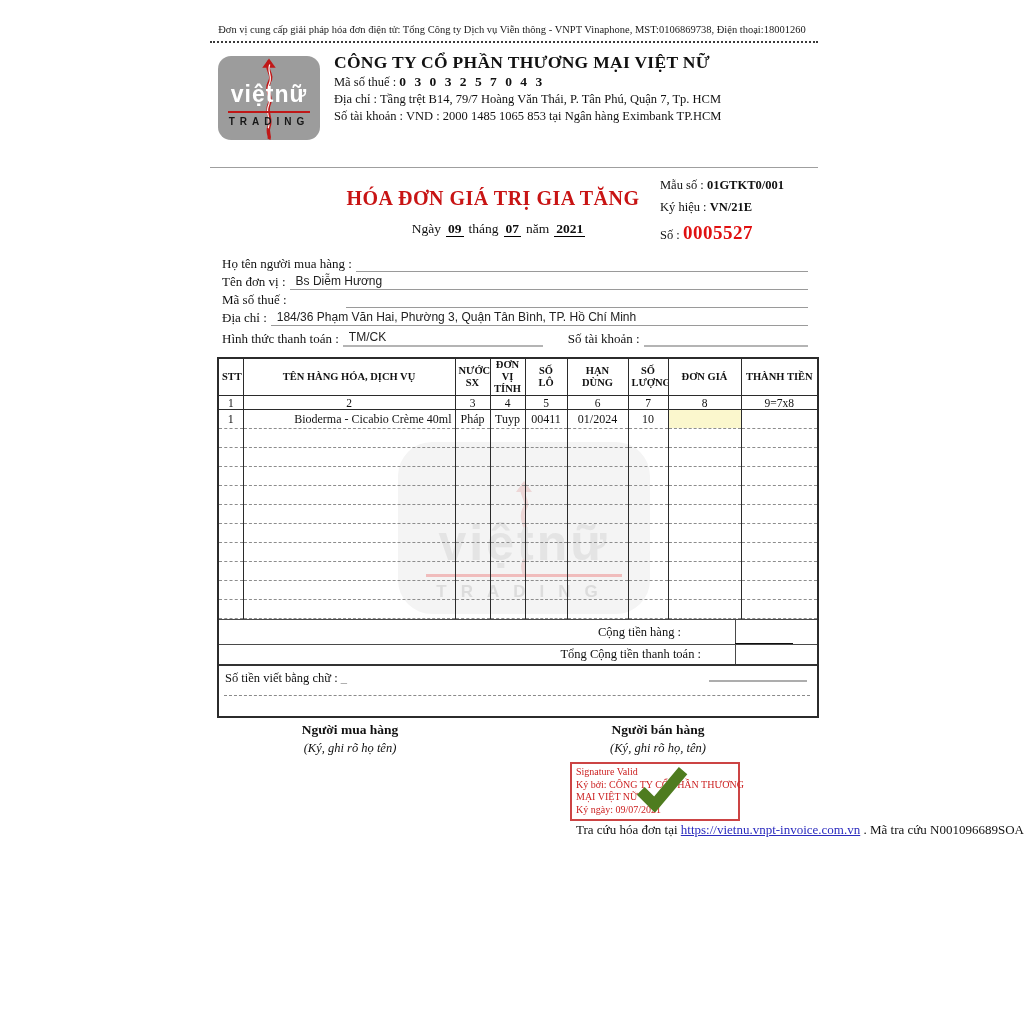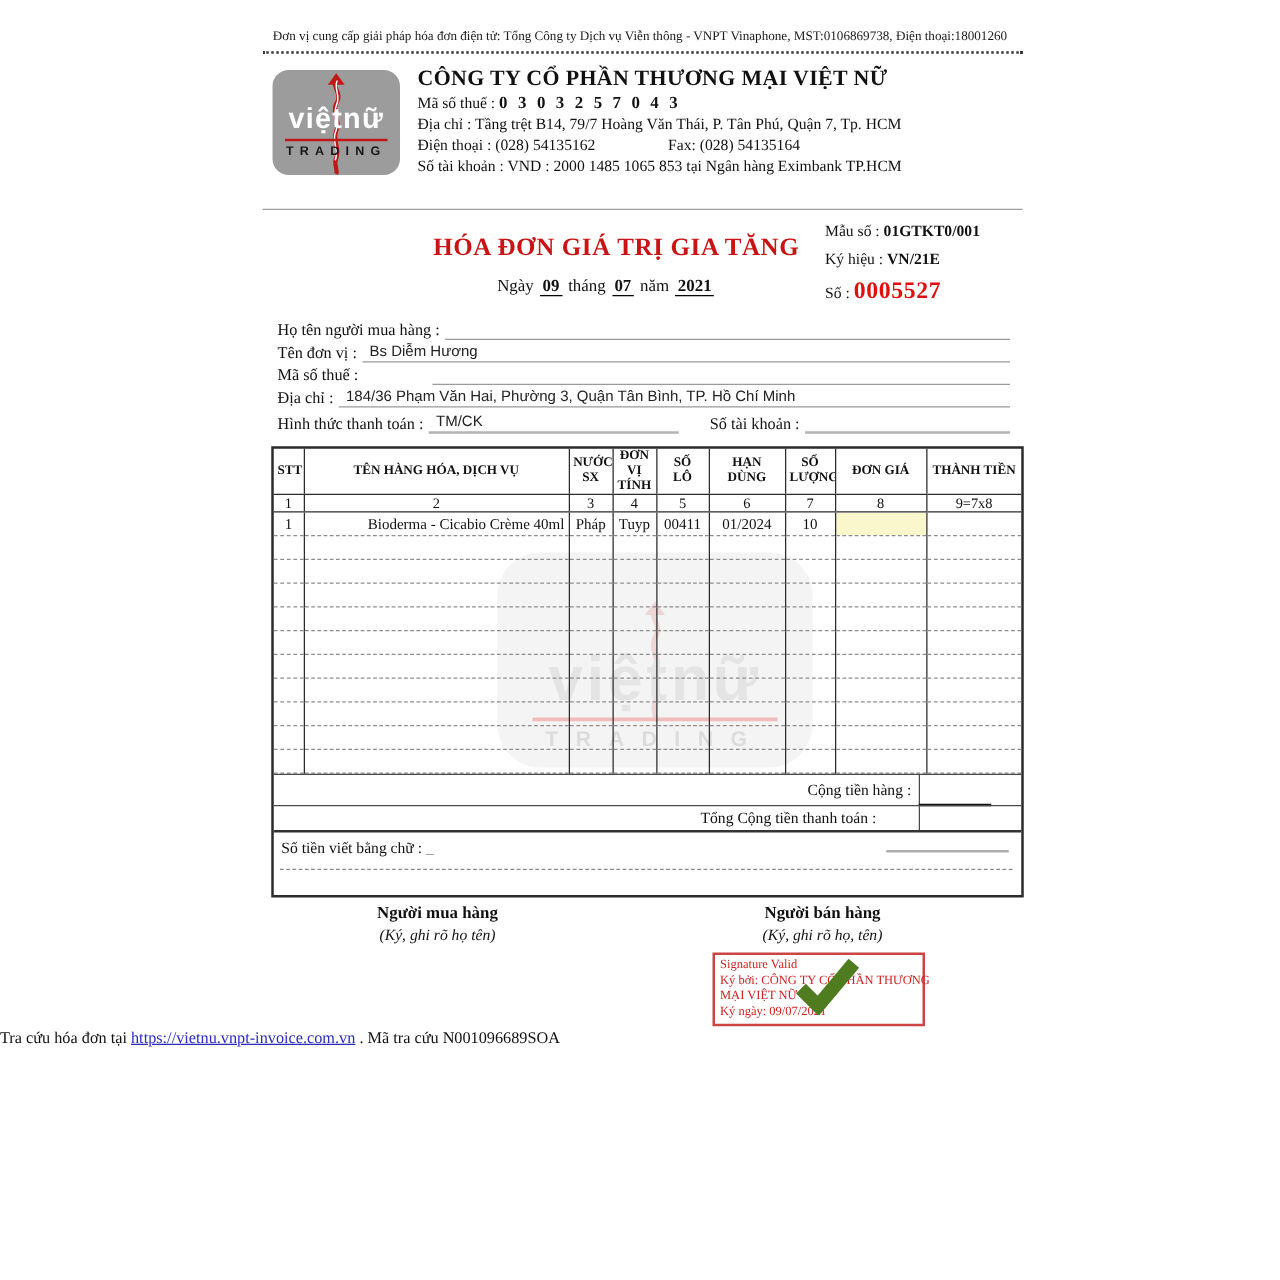--- a/index.html
+++ b/index.html
@@ -34,21 +34,21 @@
   .taxcode { font-size:13.5px; letter-spacing:2.5px; }
   .fax { margin-left:55px; }
   .acc2 { padding-left:150px; }
   .acc2b { margin-left:38px; }
 
   .hr1 { position:absolute; left:210px; top:167px; width:608px; border-top:1px solid #9f9f9f; }
 
   
   .title { position:absolute; left:315px; top:187px; width:356px; text-align:center;
            font-size:20px; font-weight:bold; color:#c81414; letter-spacing:0.5px; }
-  .dateline { position:absolute; left:309px; top:221px; width:356px; text-align:center; font-size:13.5px; }
+  .dateline { position:absolute; left:323px; top:221px; width:356px; text-align:center; font-size:13.5px; }
   .dnum { font-weight:bold; border-bottom:1px solid #000; padding:0 2px; margin:0 5px; }
   .meta { position:absolute; left:660px; top:178px; width:170px; font-size:12.5px; }
   .meta div { margin-bottom:7px; }
   .meta b { font-size:12.5px; }
   .invno { color:#e01010; font-size:19px; font-weight:bold; letter-spacing:0.5px; }
 
   
   .brow { position:absolute; left:222px; width:586px; display:flex; align-items:flex-end;
           font-size:13px; height:18px; white-space:nowrap; }
   .brow .lbl { flex:0 0 auto; padding-right:4px; }
@@ -68,21 +68,21 @@
         vertical-align:middle; white-space:pre-line; line-height:12px; height:28px;
         border-bottom:1px solid #2b2b2b; }
   tr.nums td { font-size:11.5px; text-align:center; height:14px; border-bottom:1px solid #2b2b2b; }
   tr.item td { font-size:12px; height:19px; border-bottom:1px dashed #8d8d8d; text-align:center; }
   tr.item td.nm { text-align:right; padding-left:22px;margin-top:48px; }
   tr.blank td { height:19px; border-bottom:1px dashed #8d8d8d; }
   td.hl { background:#fbf7cd; }
 
   .sumrow { position:relative; display:flex; border-top:1px solid #4a4a4a; font-size:12.5px;
             align-items:center; }
-  .sumA { height:25px; } .sumB { height:23px; } .sumC { height:20px;gap:28px; }
+  .sumA { height:25px;gap:48px; } .sumB { height:23px; } .sumC { height:20px;gap:28px; }
   .sumleft { flex:1 1 auto; display:flex; justify-content:flex-end; padding-right:6px; }
   .sumleft.between { justify-content:space-between; padding-left:6px; }
   .sumval { flex:0 0 82px; border-left:1px solid #4a4a4a; height:100%; }
   .seg { position:absolute; left:516px; bottom:-1px; width:58px; height:2px; background:#101010; }
   .words { position:relative; border-top:2px solid #333; height:40px; font-size:12.5px; }
   .words .wlbl { position:absolute; left:6px; top:5px; }
   .words .shortline { position:absolute; left:490px; top:14px; width:98px; height:2px; background:#adadad; }
   .words .dashline { position:absolute; left:5px; top:29px; width:586px; border-top:1.5px dashed #8a8a8a; }
 
   
@@ -102,21 +102,21 @@
   .sigL { left:240px; top:722px; } .sigR { left:548px; top:722px; }
   .sig .st { font-size:13.5px; font-weight:bold; }
   .sig .sn { font-size:12.5px; font-style:italic; margin-top:3px; }
 
   .stamp { position:absolute; left:570px; top:762px; width:170px; border:2px solid #cc4444;
            padding:2px 4px 3px; z-index:4; background:transparent; }
   .stamp div { font-size:10px; color:#cc2222; line-height:12.5px; white-space:nowrap; }
   .checkmark { position:absolute; left:633px; top:766px; width:56px; height:46px; z-index:5; }
 
   
-  .footer { position:absolute; top:822px; left:0; width:1024px; text-align:left; font-size:13px; }
+  .footer { position:absolute; top:822px; left:0; width:1024px; text-align:right; font-size:13px; }
   .footer a { color:#2b2bbe; text-decoration:underline; }
 </style>
 </head>
 <body>
 
 <div class="sheet">
 
   <div class="provider">Đơn vị cung cấp giải pháp hóa đơn điện tử: Tổng Công ty Dịch vụ Viễn thông - VNPT Vinaphone, MST:0106869738, Điện thoại:18001260</div>
   <div class="dotline"></div>
 
@@ -133,25 +133,20 @@
 
   <div class="cohead">
     <div class="coname">CÔNG TY CỔ PHẦN THƯƠNG MẠI VIỆT NỮ</div>
     <div class="coline">
       <span>Mã số thuế :</span>
       <b class="taxcode">0 3 0 3 2 5 7 0 4 3</b>
     </div>
     <div class="coline">
       <span>Địa chỉ :</span>
       <span>Tầng trệt B14, 79/7 Hoàng Văn Thái, P. Tân Phú, Quận 7, Tp. HCM</span>
-    </div>
-    <div class="coline">
-      <span>Điện thoại :</span>
-      <span>(028) 54135162</span>
-      <span class="fax"><span>Fax:</span> <span>(028) 54135164</span></span>
     </div>
     <div class="coline">Số tài khoản : VND : 2000 1485 1065 853 tại Ngân hàng Eximbank TP.HCM</div>
   </div>
 
   <div class="hr1"></div>
 
   <div class="title">HÓA ĐƠN GIÁ TRỊ GIA TĂNG</div>
   <div class="dateline">
     <span>Ngày</span><b class="dnum">09</b><span>tháng</span><b class="dnum">07</b><span>năm</span><b class="dnum">2021</b>
   </div>

